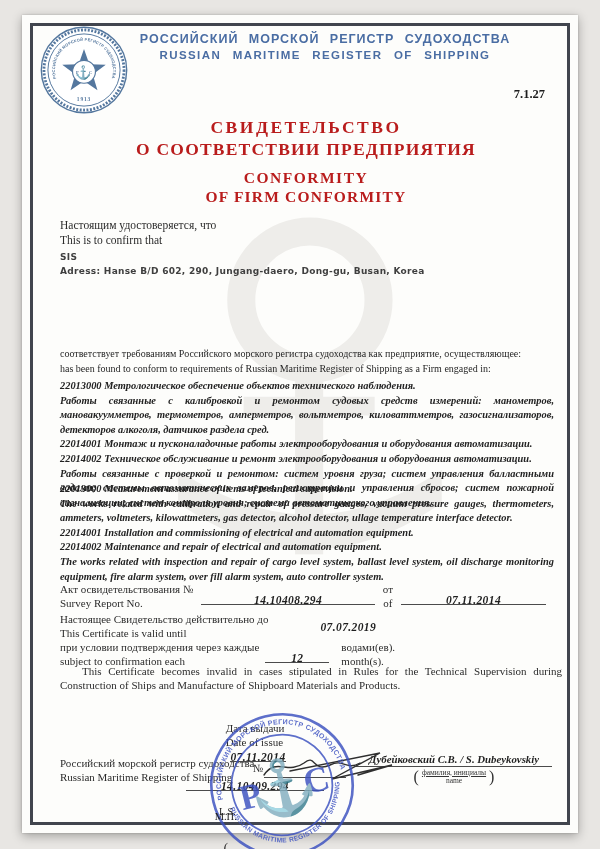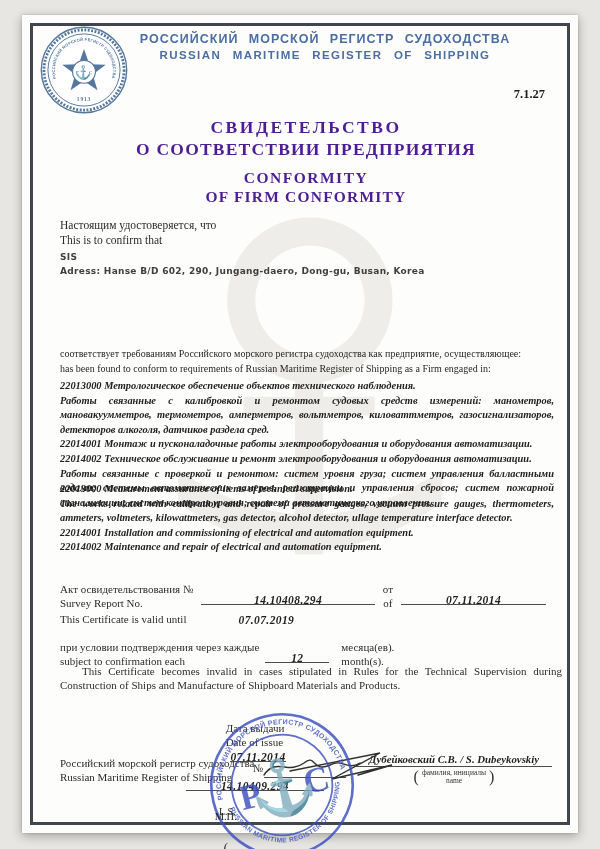--- a/index.html
+++ b/index.html
@@ -19,21 +19,21 @@
 
   
   .logo{position:absolute;left:18px;top:11px;width:88px;height:88px;}
   .orghead{position:absolute;left:90px;right:40px;top:16px;text-align:center;
     color:#4a6da3;font-family:"Liberation Sans",sans-serif;font-weight:bold;}
   .org-ru{font-size:12.5px;letter-spacing:1px;word-spacing:6px;line-height:16px;}
   .org-en{font-size:11.5px;letter-spacing:1.4px;word-spacing:7px;line-height:16px;}
   .code{position:absolute;right:33px;top:72px;font-size:12.5px;font-weight:bold;color:#1d1d1d;}
 
   
-  .title{position:absolute;left:12px;right:0;top:102px;text-align:center;color:#4c1d95;}
+  .title{position:absolute;left:12px;right:0;top:102px;text-align:center;color:#b91c1c;}
   .t-ru1{font-size:17.5px;font-weight:bold;letter-spacing:2.5px;line-height:21px;}
   .t-ru2{font-size:17.5px;font-weight:bold;letter-spacing:1.2px;line-height:22px;}
   .t-en1{font-size:15.5px;font-weight:bold;letter-spacing:1.5px;line-height:19px;margin-top:8px;}
   .t-en2{font-size:15.5px;font-weight:bold;letter-spacing:1.2px;line-height:19px;}
 
   .confirm{position:absolute;left:38px;top:203px;font-size:11.5px;line-height:15px;}
   .firm{position:absolute;left:38px;top:235px;font-family:"DejaVu Sans",sans-serif;
     font-weight:bold;font-size:9px;line-height:14px;color:#3f3f3f;letter-spacing:.3px;}
 
   .statement{position:absolute;left:38px;top:332px;font-size:10px;line-height:14.5px;
@@ -145,20 +145,21 @@
       <p>22014001 Монтаж и пусконаладочные работы электрооборудования и оборудования автоматизации.</p>
       <p>22014002 Техническое обслуживание и ремонт электрооборудования и оборудования автоматизации.</p>
       <p>Работы связанные с проверкой и ремонтом: систем уровня груза; систем управления балластными водами; системы автоматических замеров, регистрации и управления сбросов; систем пожарной сигнализации; систем контроля уровня; система автоматического управления.</p>
     </div>
 
     <div class="scope scope-en">
       <p>22013000 Measurement assurance of items of technical supervision.</p>
       <p>The works related with calibration and repair of pressure gauges, vacuum pressure gauges, thermometers, ammeters, voltmeters, kilowattmeters, gas detector, alcohol detector, ullage temperature interface detector.</p>
       <p>22014001 Installation and commissioning of electrical and automation equipment.</p>
       <p>22014002 Maintenance and repair of electrical and automation equipment.</p>
+      <p>The works related with inspection and repair of cargo level system, ballast level system, oil discharge monitoring equipment, fire alarm system, over fill alarm system, auto controller system.</p>
     </div>
 
     <div class="arow" style="left:38px;top:567px;right:32px;">
       <div class="lstack">
         <div>Акт освидетельствования №</div>
         <div>Survey Report No.</div>
       </div>
       <div class="ucell grow" style="margin-left:8px;">
         <span class="uval">14.10408.294</span>
       </div>
@@ -166,35 +167,36 @@
         <div>от</div>
         <div>of</div>
       </div>
       <div class="ucell" style="width:145px;">
         <span class="uval">07.11.2014</span>
       </div>
     </div>
 
     <div class="arow" style="left:38px;top:597px;">
       <div class="lstack">
+        <div>Настоящее Свидетельство действительно до</div>
         <div>This Certificate is valid until</div>
       </div>
       <div class="bival" style="margin-left:52px;margin-top:1px;">07.07.2019</div>
     </div>
 
     <div class="arow" style="left:38px;top:625px;">
       <div class="lstack">
         <div>при условии подтверждения через каждые</div>
         <div>subject to confirmation each</div>
       </div>
       <div class="ucell" style="width:64px;margin-left:6px;">
         <span class="uval">12</span>
       </div>
       <div class="lstack" style="margin-left:12px;">
-        <div>месяца(ев).</div>
+        <div>водами(ев).</div>
         <div>month(s).</div>
       </div>
     </div>
 
     <div class="clause">
       <p>This Certificate becomes invalid in cases stipulated in Rules for the Technical Supervision during Construction of Ships and Manufacture of Shipboard Materials and Products.</p>
     </div>
 
     <div class="arow" style="left:38px;top:706px;right:128px;flex-direction:column;">
       <div class="lstack">
@@ -221,21 +223,21 @@
             <path d="M4,26 C16,8 28,26 44,14 C56,4 52,24 70,16 C84,9 86,22 100,14"></path>
             <path d="M30,22 L120,4 L72,30 L132,16 L98,26"></path>
           </g>
         </svg>
       </div>
       <div class="namecol">
         <div class="nval">Дубейковский С.В. / S. Dubeykovskiy</div>
         <div class="ncap">
           <span class="paren">(</span>
           <span class="cstack">
-            <span style="display:block;">фамилия, инициалы</span>
+            <span style="display:block;text-decoration:underline;">фамилия, инициалы</span>
             <span style="display:block;">name</span>
           </span>
           <span class="paren">)</span>
         </div>
       </div>
     </div>
   </div>
 
   <svg class="stamp" viewBox="0 0 170 170">
     <defs>

